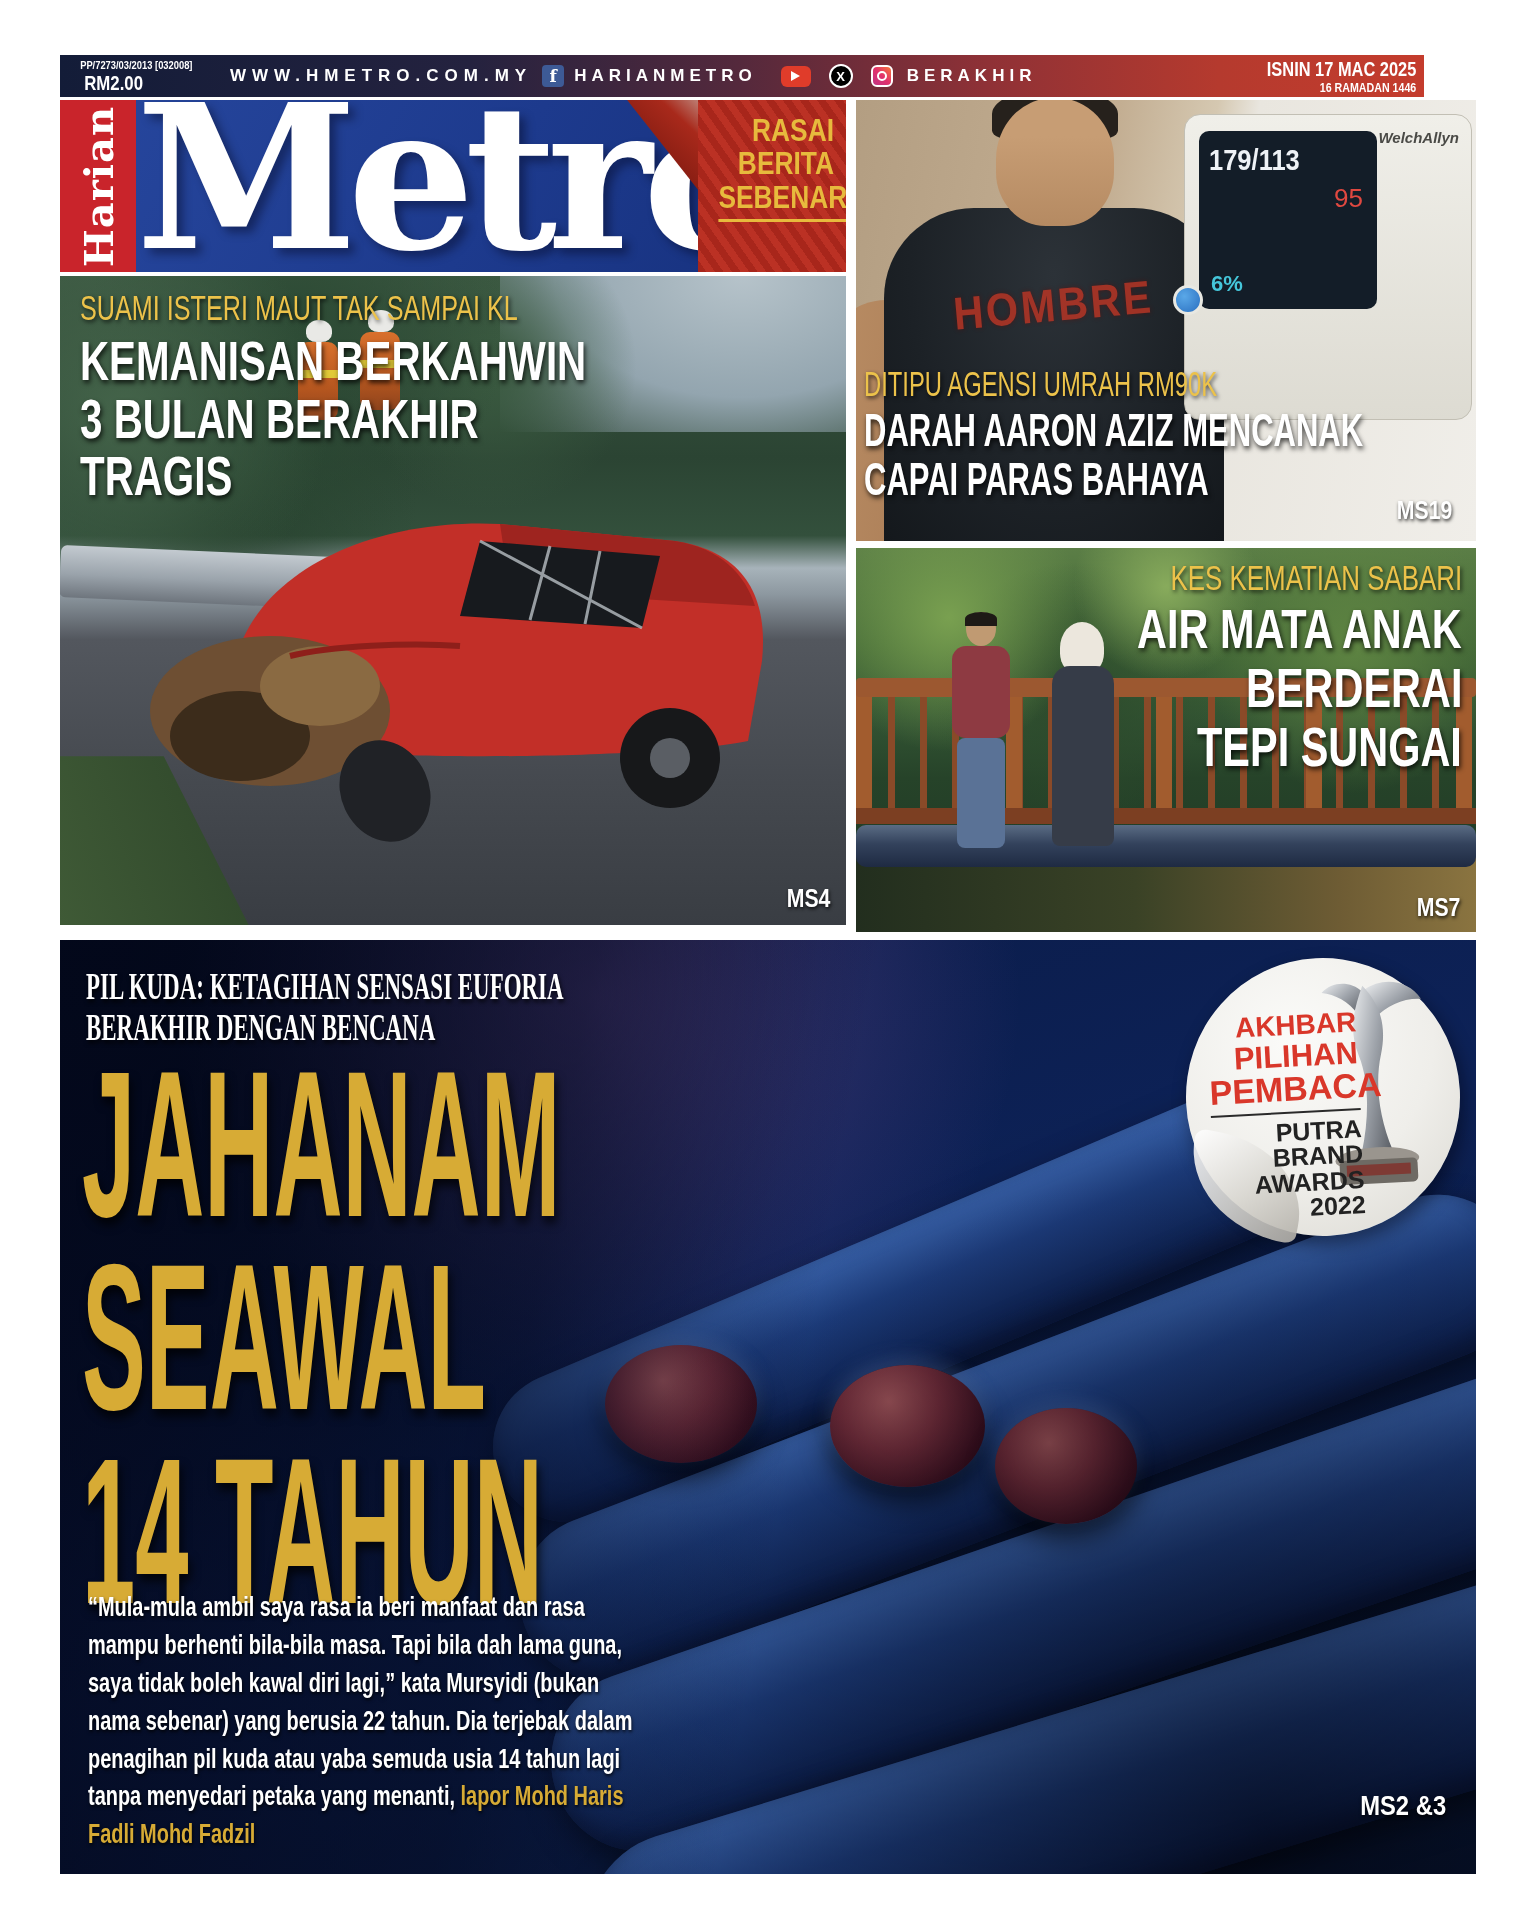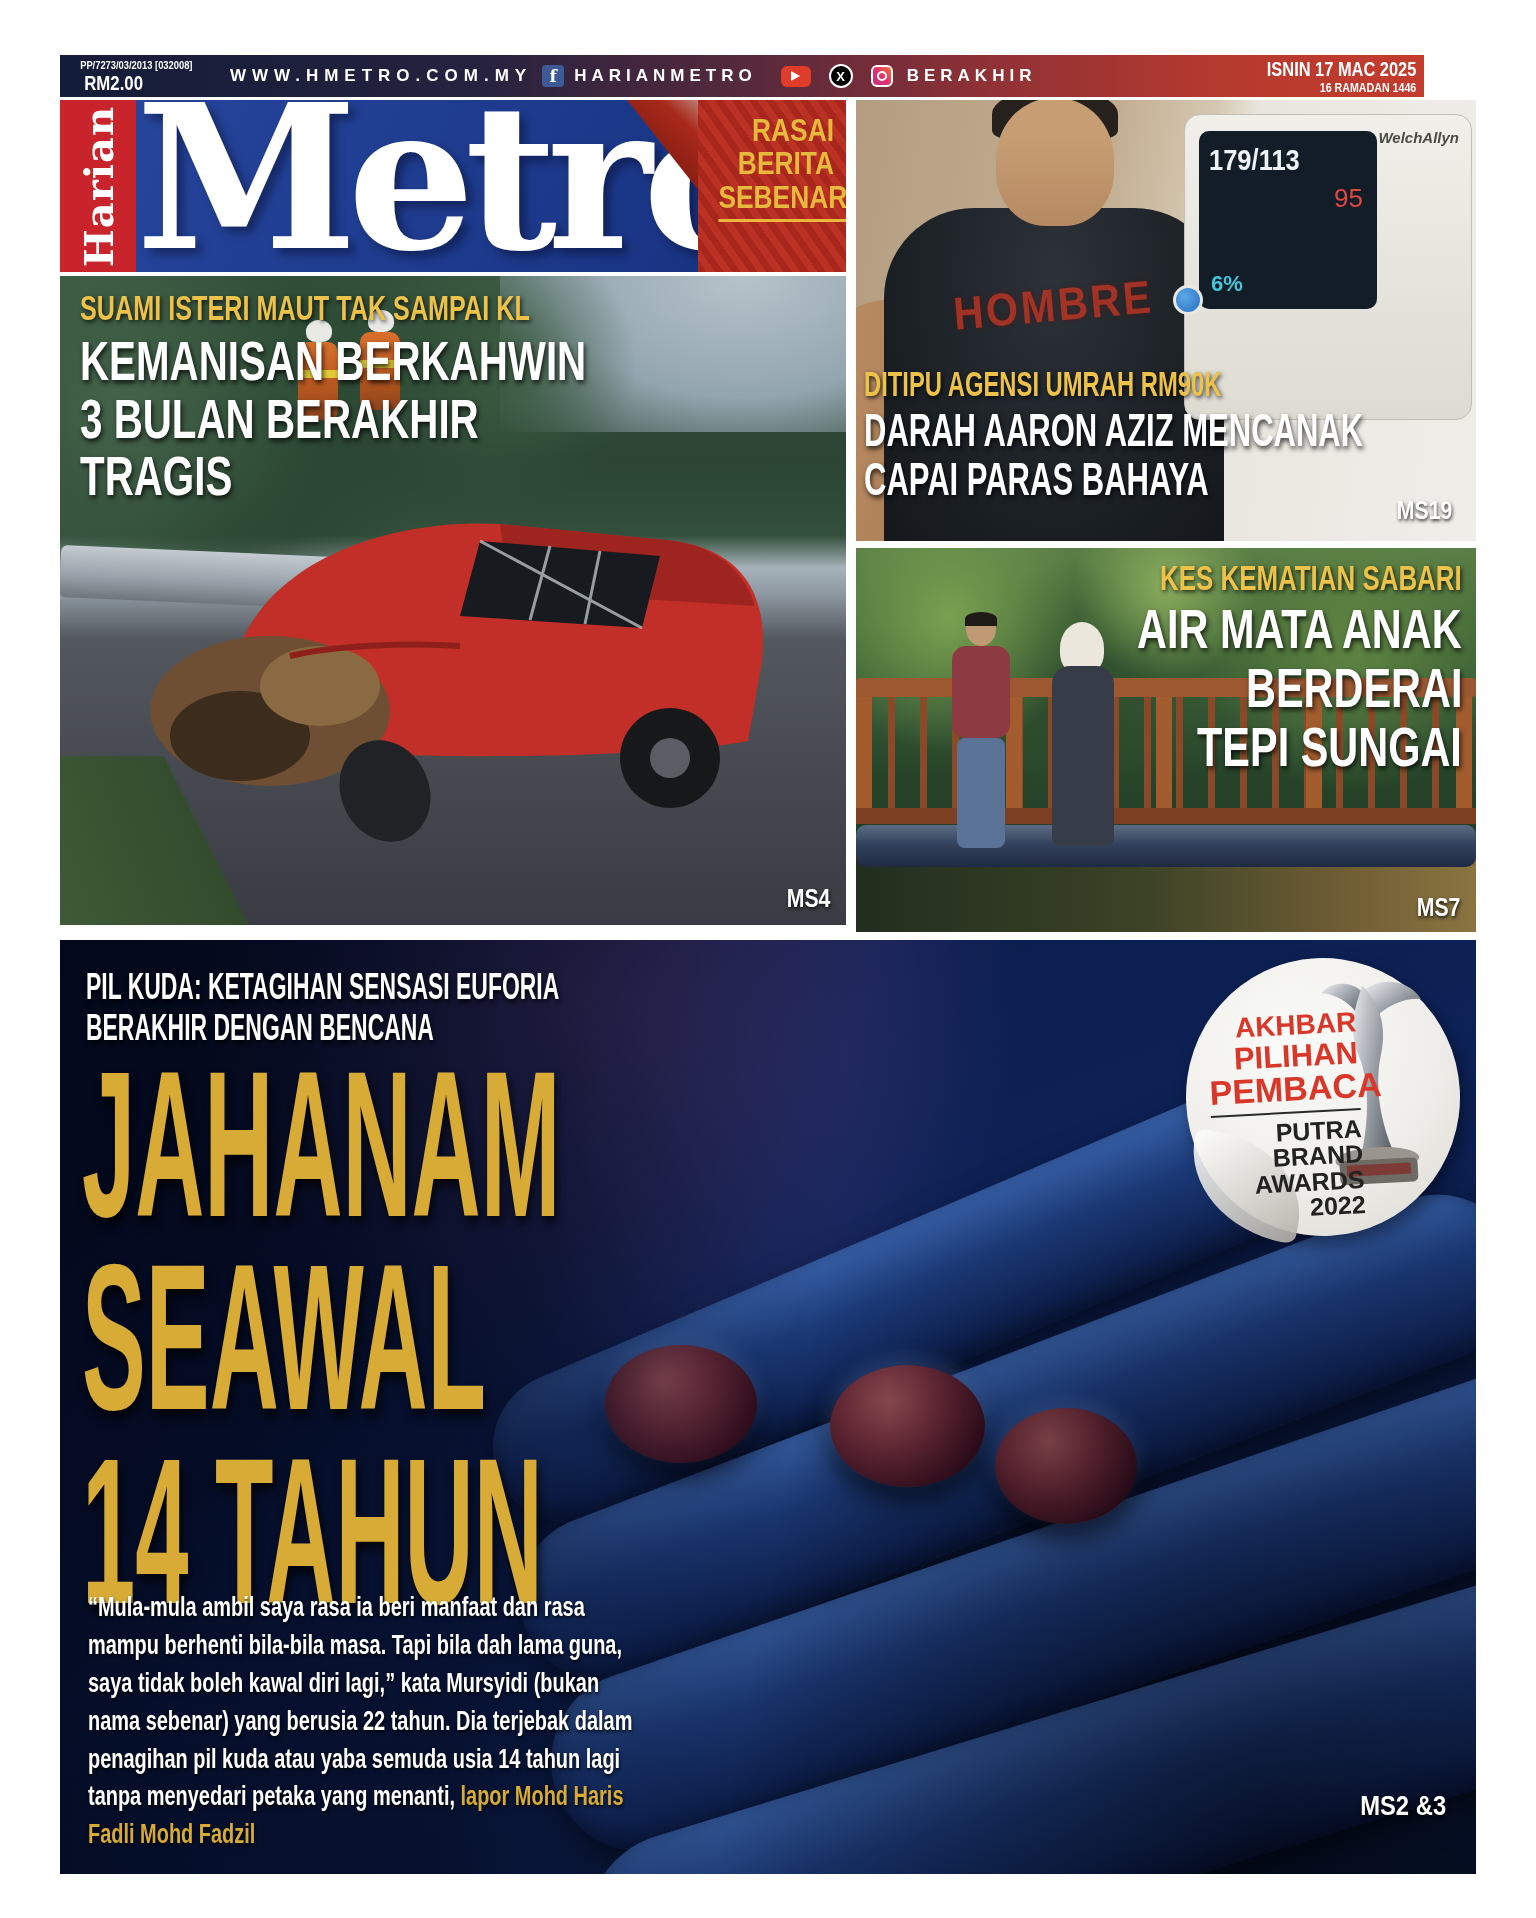--- a/index.html
+++ b/index.html
@@ -53,21 +53,21 @@
     background:linear-gradient(223deg,#e9e5de 0%,#cfcac2 9%,#a8291b 30%,#7c190f 55%,#45100a 85%,#2e0a06 100%);
     clip-path:polygon(100% 0, 14% 0, 100% 100%); }
   .rasai { position:absolute; right:0; top:0; width:148px; height:172px;
     background:repeating-linear-gradient(55deg,#a8261b 0 7px,#bb3124 7px 14px);
     text-align:right; padding:14px 12px 0 0; }
   .rasai div { color:#e7ba3d; font-weight:bold; font-size:31px; line-height:1.08;
     transform:scaleX(.85); transform-origin:100% 50%; }
   .rasai .ruled { border-bottom:3px solid #e7ba3d; padding-bottom:4px; }
 
   
-  .kicker { color:#ecc24a; font-weight:bold; text-shadow:2px 2px 5px rgba(0,0,0,.75); }
+  .kicker { color:#ecc24a; font-weight:normal; text-shadow:2px 2px 5px rgba(0,0,0,.75); }
   .hline  { color:#ffffff; font-weight:bold; text-shadow:2px 3px 6px rgba(0,0,0,.75); }
   .pageref { color:#fff; font-weight:bold; font-size:25px; text-shadow:1px 2px 4px rgba(0,0,0,.8);
     transform:scaleX(.85); transform-origin:100% 50%; }
 
   
   .story-crash { left:60px; top:276px; width:786px; height:649px; overflow:hidden;
     background:linear-gradient(180deg,#3c5842 0%,#2b4433 28%,#33503c 40%,#a7b3ba 45%,#8d98a0 49%,#53575e 56%,#45494f 78%,#393d43 100%); }
   .crash-sky { position:absolute; right:0; top:0; width:44%; height:24%;
     background:radial-gradient(ellipse at 70% 0%,#b6c3ca 0%,#93a5af 55%,rgba(147,165,175,0) 100%); }
   .crash-veg { position:absolute; left:0; top:0; width:100%; height:46%;
@@ -167,21 +167,21 @@
   .pil-shade { position:absolute; inset:0;
     background:linear-gradient(100deg, rgba(3,8,28,.88) 0%, rgba(3,8,28,.55) 34%, rgba(3,8,28,0) 52%),
                radial-gradient(circle at 85% 95%, rgba(0,0,5,.55) 0%, rgba(0,0,0,0) 50%); }
   .pill { position:absolute; border-radius:50%;
     background:radial-gradient(circle at 38% 30%, #9a5258 0%, #6e2c3a 38%, #3a1020 74%, #1d0710 100%);
     box-shadow:0 -8px 18px rgba(110,150,220,.30), 0 14px 28px rgba(0,0,0,.65); }
   .pill1 { left:545px; top:405px; width:152px; height:118px; }
   .pill2 { left:770px; top:425px; width:155px; height:122px; }
   .pill3 { left:935px; top:468px; width:142px; height:116px; }
   .pil-kicker { left:26px; top:26px; font-size:37px; line-height:1.12; color:#fff;
-    font-weight:bold; text-shadow:2px 3px 6px rgba(0,0,0,.85); }
+    font-weight:bold; text-shadow:2px 3px 6px rgba(0,0,0,.85);font-family:Liberation Serif, serif; }
   .pil-hl { left:22px; top:108px; color:#d7ab35; font-weight:bold; font-size:208px; line-height:.93;
     text-shadow:5px 7px 14px rgba(0,0,0,.75); }
   .pil-hl div { transform:scaleX(.46); transform-origin:0 50%; white-space:nowrap; }
   .pil-body { left:28px; top:648px; width:810px; font-size:28.5px; font-weight:bold; color:#fff;
     line-height:1.33; transform:scaleX(.7); transform-origin:0 0;
     text-shadow:1px 2px 4px rgba(0,0,0,.85); }
   .pil-byline { color:#d7ab35; }
   .pil-ref { right:30px; bottom:52px; font-size:28px; }
 
   

